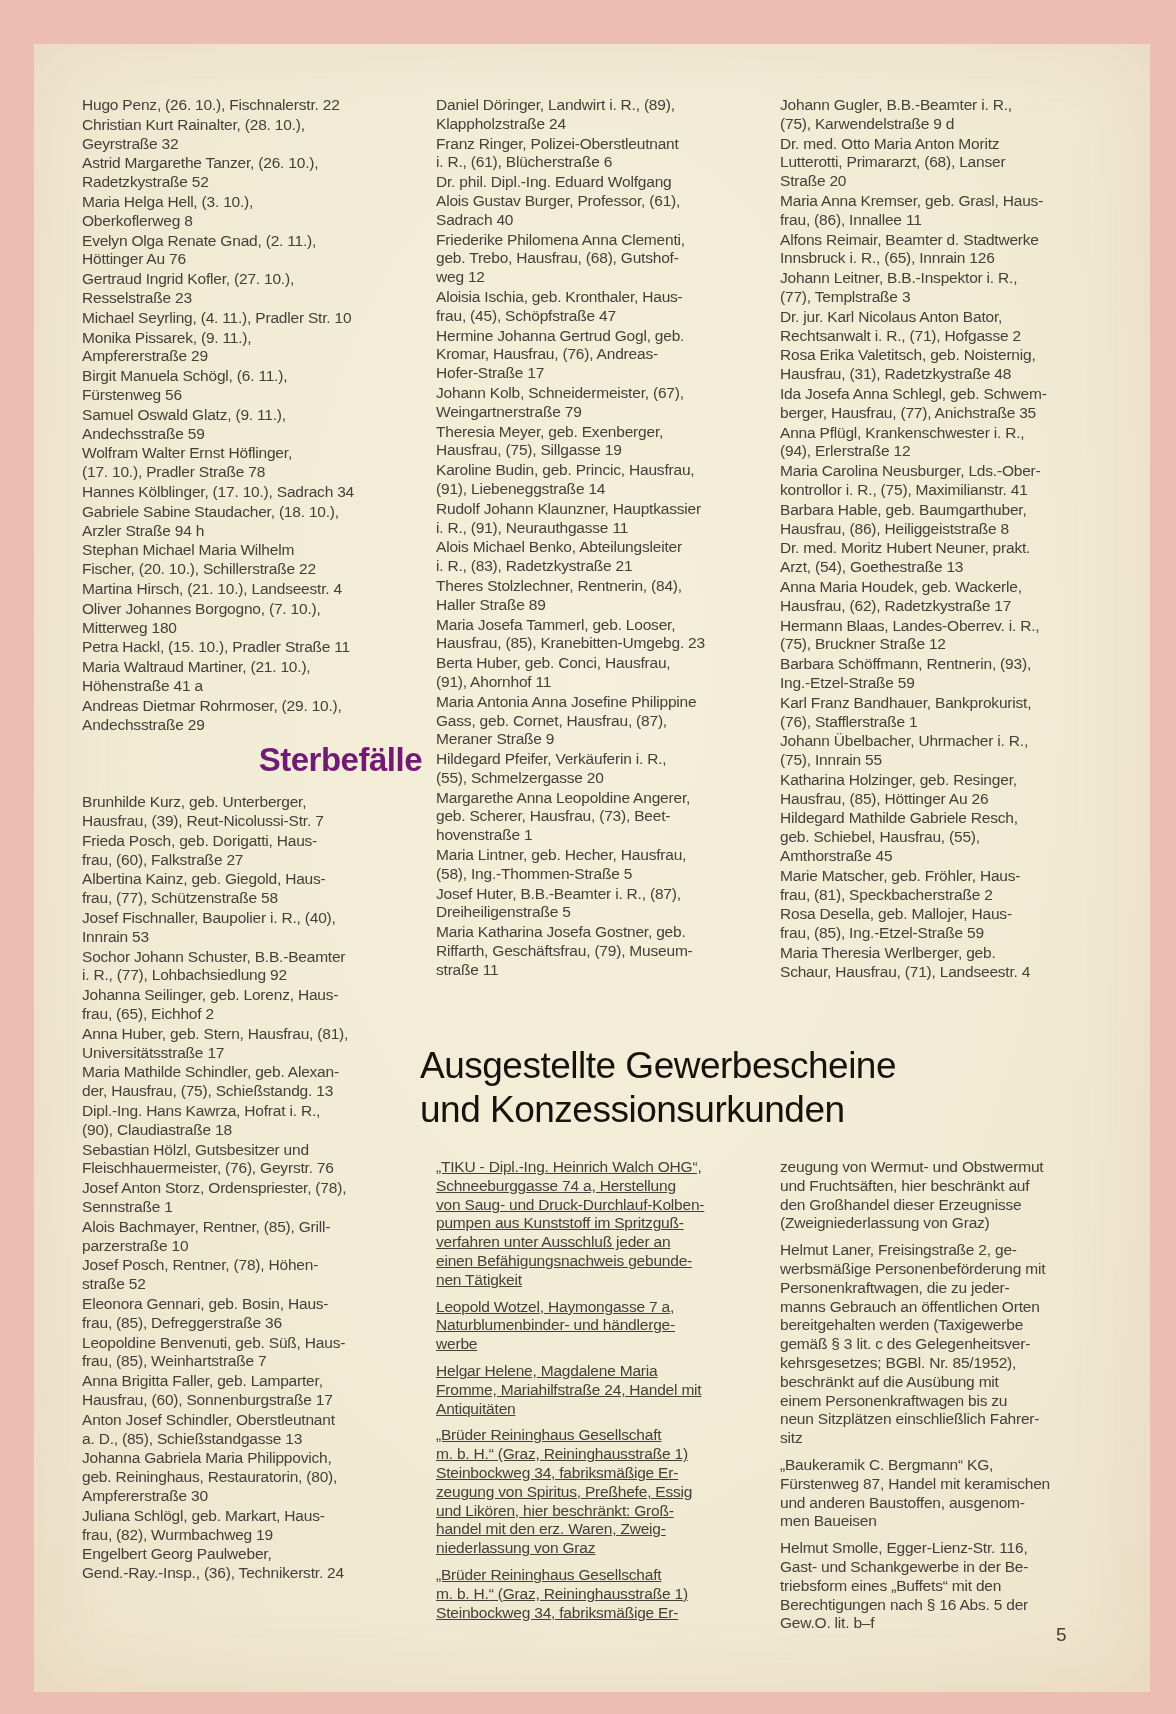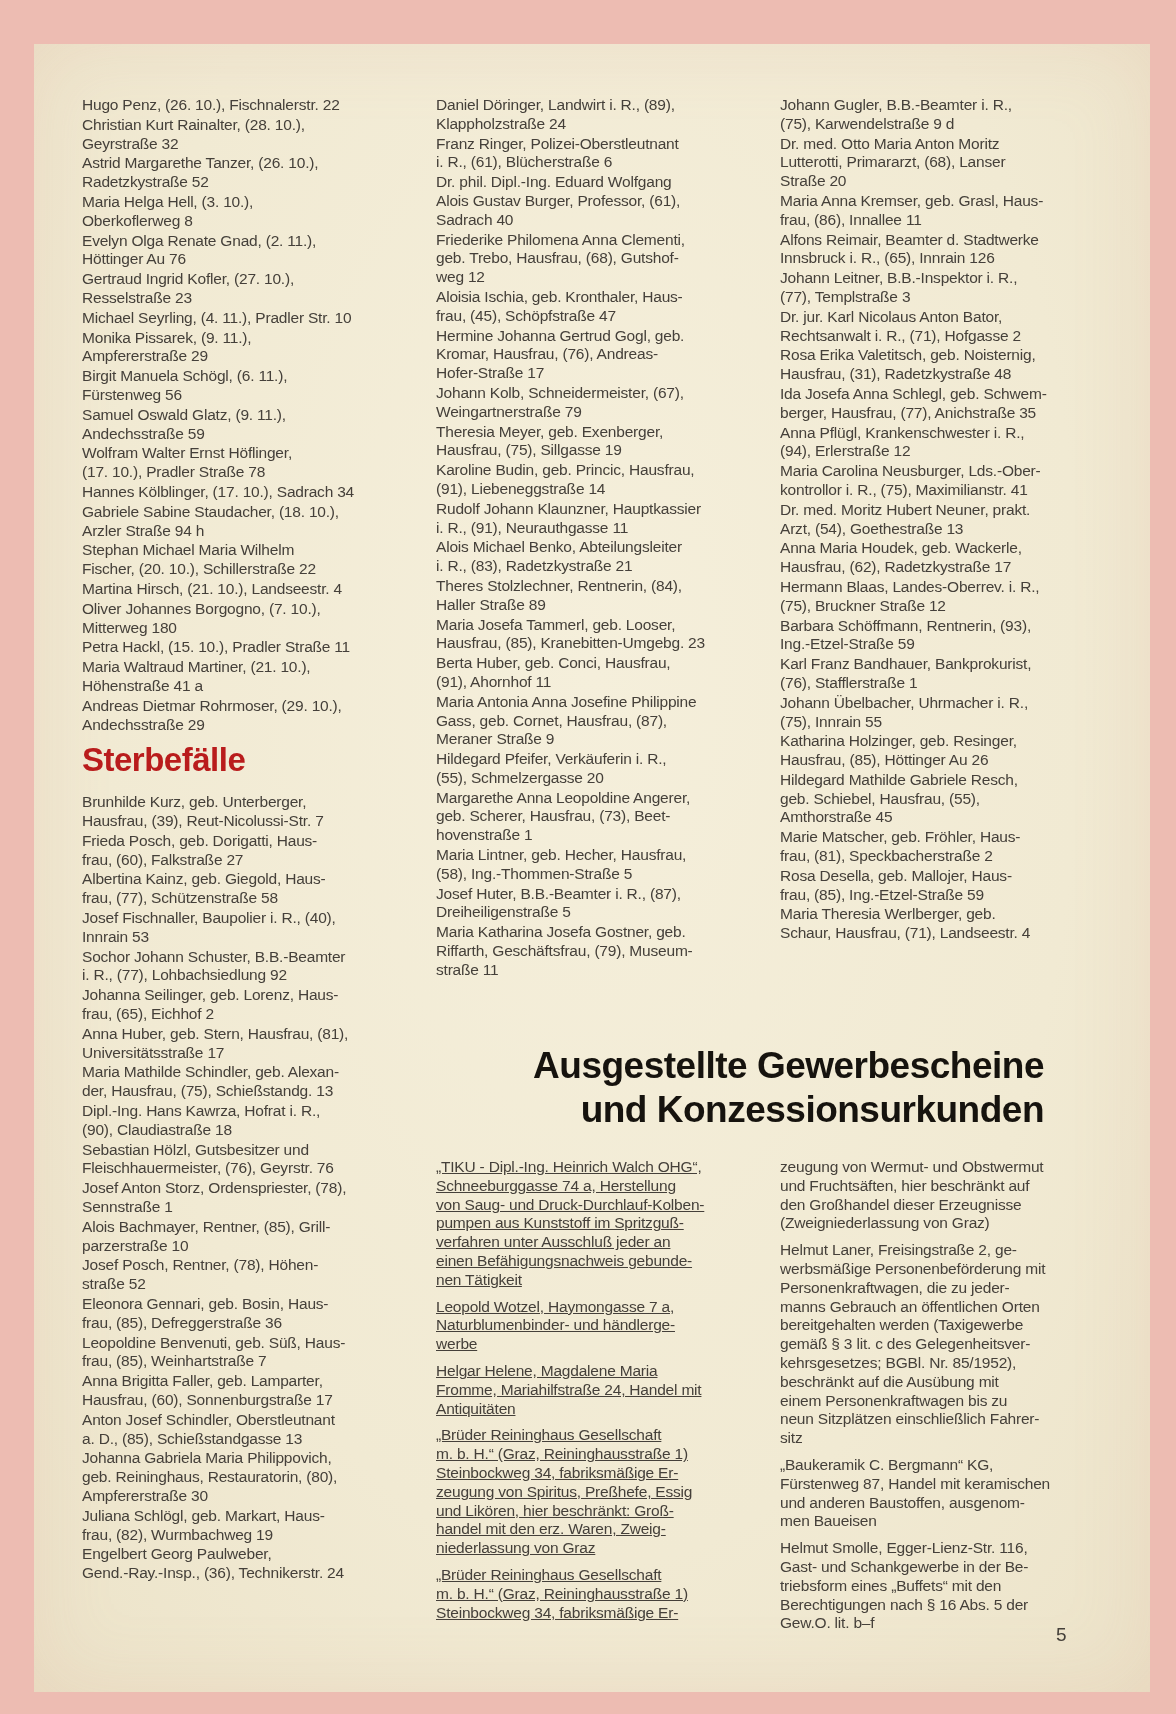--- a/index.html
+++ b/index.html
@@ -21,27 +21,27 @@
     margin-left:12px;
   }
   .col p.entry { margin:0 0 1px 0; white-space:pre-line; }
   #licenses-col-1 p.entry, #licenses-col-2 p.entry { margin:0 0 8px 0; }
   #births-deaths-col-1 { left:70px; top:96px; }
   #deaths-col-2 { left:424px; top:96px; }
   #deaths-col-3 { left:768px; top:96px; }
   #licenses-col-1 { left:424px; top:1158px;text-decoration:underline; }
   #licenses-col-2 { left:768px; top:1158px; }
   .section-heading {
-    font-weight:bold; color:#b91c1c; text-align:left;
+    font-weight:bold; color:#701a75; text-align:right;
     font-size:33px; line-height:36px; letter-spacing:-0.5px;
     margin:8px 0 15px 0;
   }
   .big-heading {
     position:absolute; left:420px; top:1044px; width:624px;
-    font-weight:bold; color:#16130e; text-align:right;
+    font-weight:normal; color:#16130e; text-align:left;
     font-size:37px; line-height:44px; letter-spacing:-0.5px;
     white-space:pre-line;
   }
   .page-number {
     position:absolute; left:1056px; top:1624px;
     font-size:19px; color:#45403a;
   }
 </style>
 </head>
 <body>
@@ -197,20 +197,22 @@
       <p class="entry">Dr. jur. Karl Nicolaus Anton Bator,
 Rechtsanwalt i. R., (71), Hofgasse 2</p>
       <p class="entry">Rosa Erika Valetitsch, geb. Noisternig,
 Hausfrau, (31), Radetzkystraße 48</p>
       <p class="entry">Ida Josefa Anna Schlegl, geb. Schwem-
 berger, Hausfrau, (77), Anichstraße 35</p>
       <p class="entry">Anna Pflügl, Krankenschwester i. R.,
 (94), Erlerstraße 12</p>
       <p class="entry">Maria Carolina Neusburger, Lds.-Ober-
 kontrollor i. R., (75), Maximilianstr. 41</p>
+      <p class="entry">Barbara Hable, geb. Baumgarthuber,
+Hausfrau, (86), Heiliggeiststraße 8</p>
       <p class="entry">Dr. med. Moritz Hubert Neuner, prakt.
 Arzt, (54), Goethestraße 13</p>
       <p class="entry">Anna Maria Houdek, geb. Wackerle,
 Hausfrau, (62), Radetzkystraße 17</p>
       <p class="entry">Hermann Blaas, Landes-Oberrev. i. R.,
 (75), Bruckner Straße 12</p>
       <p class="entry">Barbara Schöffmann, Rentnerin, (93),
 Ing.-Etzel-Straße 59</p>
       <p class="entry">Karl Franz Bandhauer, Bankprokurist,
 (76), Stafflerstraße 1</p>

